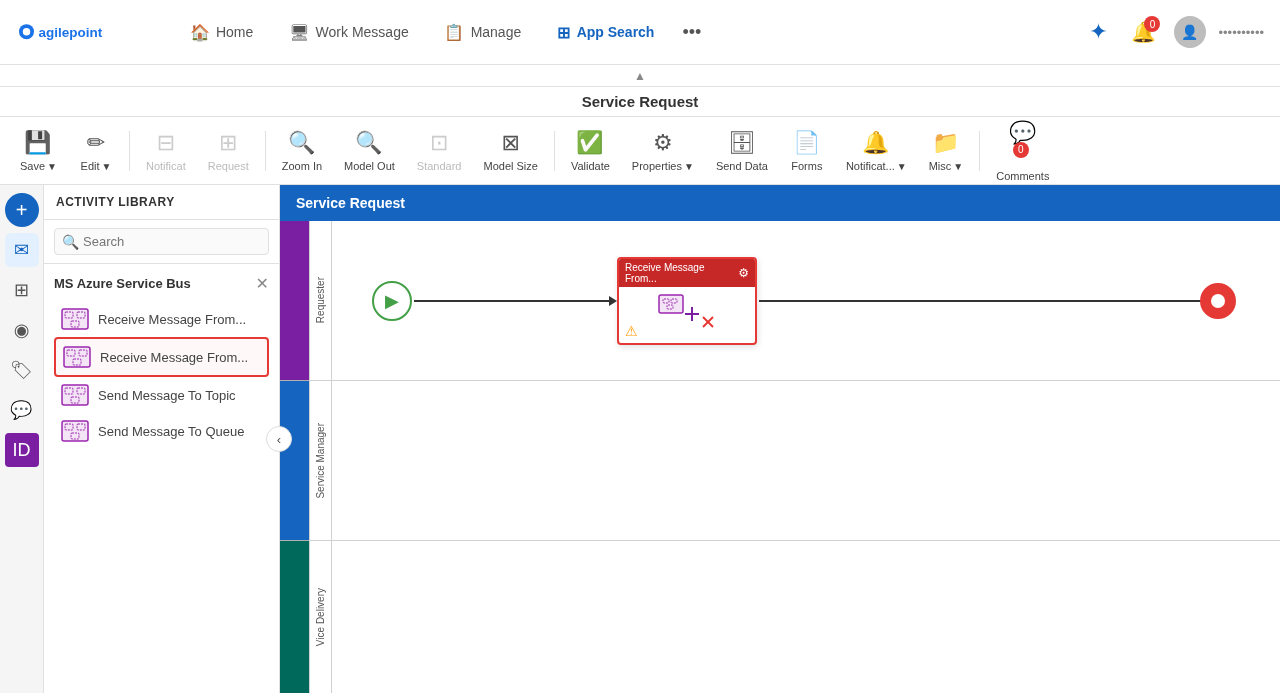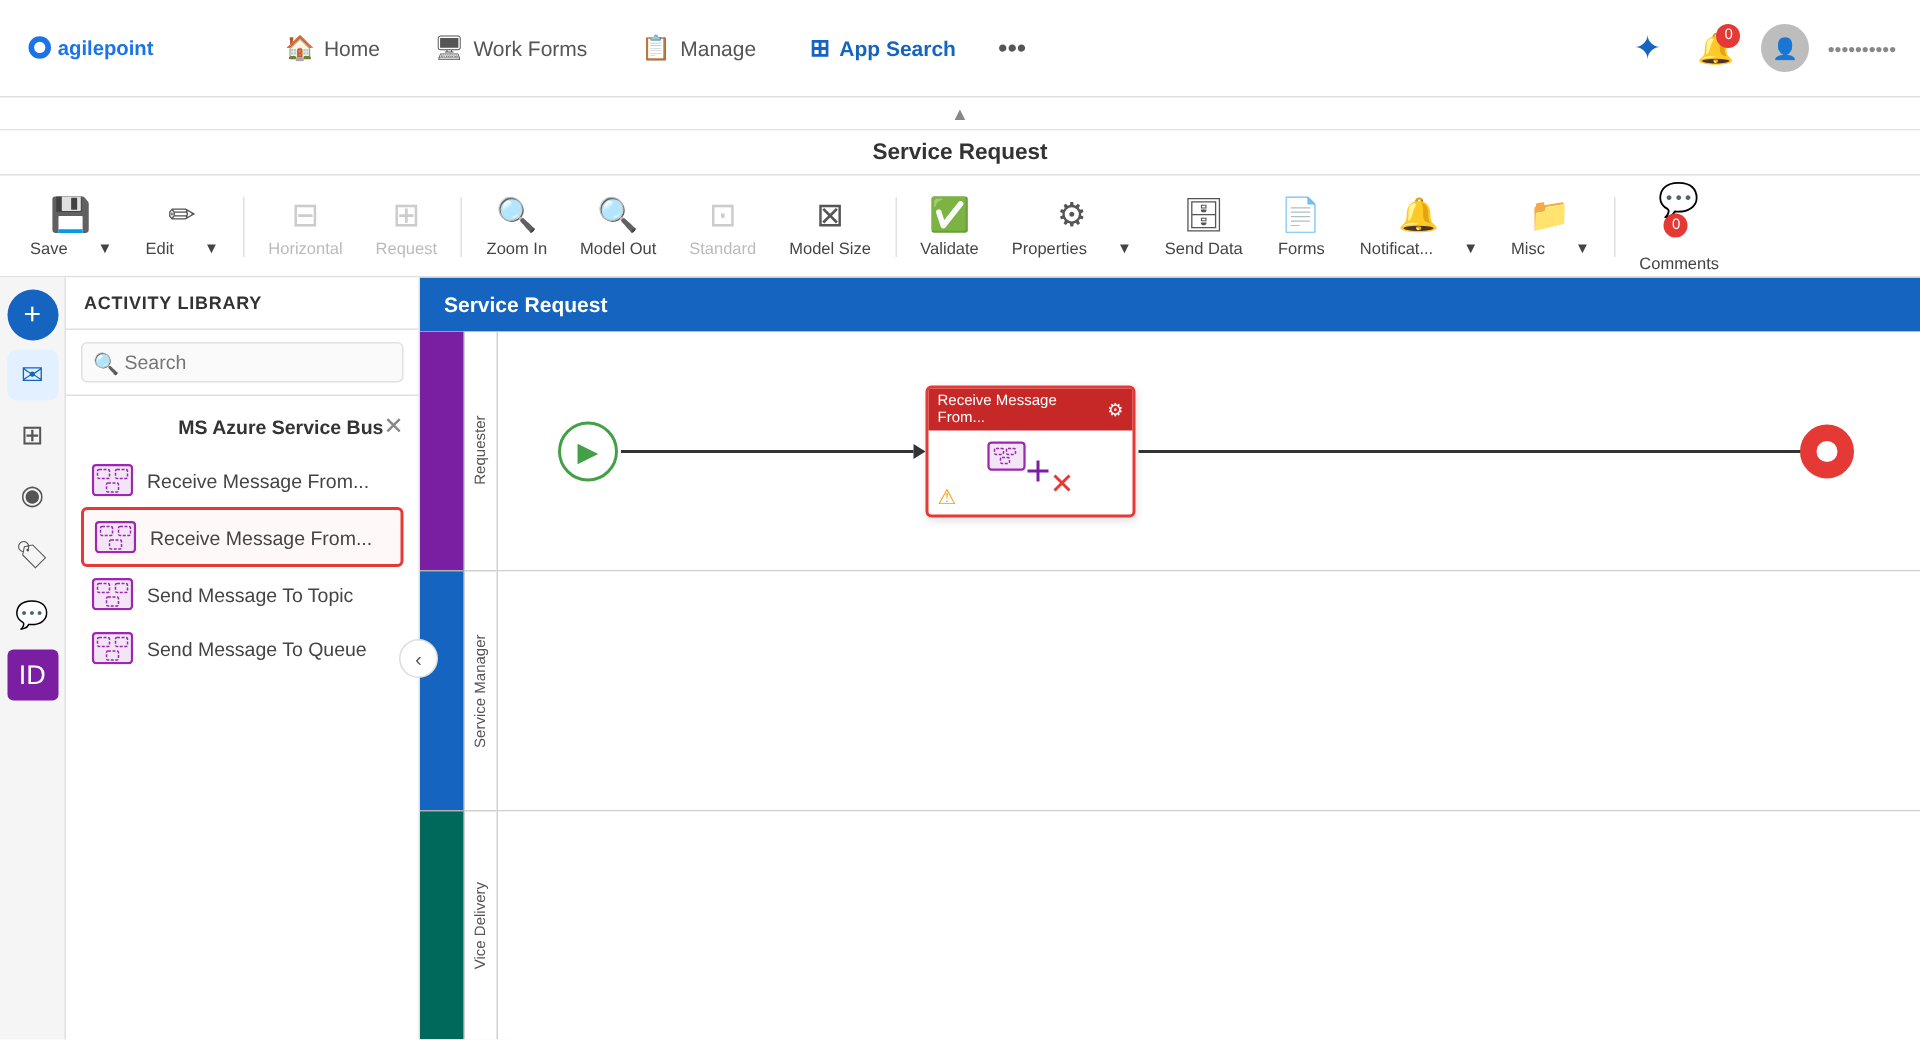--- a/index.html
+++ b/index.html
@@ -46,21 +46,21 @@
       display: flex; align-items: center; gap: 2px;
       background: #fff; border-bottom: 1px solid #e0e0e0;
       padding: 6px 10px; height: 68px; overflow-x: auto;
     }
     .tb-btn {
       display: flex; flex-direction: column; align-items: center; justify-content: center;
       padding: 4px 10px; border: none; background: none; cursor: pointer;
       color: #444; font-size: 11px; gap: 4px; border-radius: 4px; min-width: 54px;
     }
     .tb-btn.disabled { color: #bbb; cursor: default; }
-    .tb-btn-label { display: flex; align-items: flex-start; gap: 20px; }
+    .tb-btn-label { display: flex; align-items: flex-end; gap: 2px; }
     .tb-sep { width: 1px; height: 40px; background: #e0e0e0; margin: 0 4px; }
     .badge-red { background: #e53935; color: #fff; border-radius: 50%; width: 16px; height: 16px; font-size: 10px; display: inline-flex; align-items: center; justify-content: center; position: relative; top: -8px; right: 2px; }
 
     
     .main-area { display: flex; height: calc(693px - 65px - 22px - 30px - 68px); }
 
     
     .sidebar {
       width: 280px; min-width: 280px; background: #fff;
       border-right: 1px solid #e0e0e0; display: flex; flex-direction: column;
@@ -89,21 +89,21 @@
     .sidebar-search input {
       width: 100%; border: 1px solid #e0e0e0; border-radius: 4px;
       padding: 5px 10px 5px 28px; font-size: 13px; background: #fafafa;
       outline: none;
     }
     .search-wrap { position: relative; }
     .search-wrap .s-icon { position: absolute; left: 8px; top: 50%; transform: translateY(-50%); color: #aaa; font-size: 14px; }
     .lib-section { padding: 6px 10px; }
     .lib-title {
       font-size: 13px; font-weight: 600; color: #333;
-      display: flex; align-items: center; justify-content: flex-end;
+      display: flex; align-items: center; justify-content: space-between;
       padding: 4px 0 8px 0;
     }
     .lib-item {
       display: flex; align-items: center; gap: 8px;
       padding: 6px 6px; border-radius: 4px; cursor: pointer; font-size: 13px; color: #444;
     }
     .lib-item.selected { border: 2px solid #e53935; background: #fff8f8; border-radius: 4px; }
     .lib-item-icon { width: 30px; height: 24px; display: flex; align-items: center; justify-content: center; }
     .lib-item-icon svg { width: 28px; height: 22px; }
     .collapse-btn {
@@ -170,21 +170,21 @@
       <text x="30" y="29" font-family="Arial" font-size="18" font-weight="bold" fill="#1a73e8">agilepoint</text>
     </svg>
   </div>
   <div class="nav-items">
     <a class="nav-item">
       <span class="nav-icon">🏠</span>
       <span>Home</span>
     </a>
     <a class="nav-item">
       <span class="nav-icon">🖥</span>
-      <span>Work Forms</span>
+      <span>Work Message</span>
     </a>
     <a class="nav-item">
       <span class="nav-icon">📋</span>
       <span>Manage</span>
     </a>
     <a class="nav-item active">
       <span class="nav-icon" style="color:#1565c0;">⊞</span>
       <span style="color:#1565c0;">App Search</span>
     </a>
     <button class="nav-btn" style="font-size:18px;color:#555;border-radius:4px;">
@@ -221,21 +221,21 @@
   <button class="tb-btn">
     <span style="font-size:22px;color:#555;">✏</span>
     <span class="tb-btn-label">
       <span>Edit</span>
       <span style="font-size:10px;">▼</span>
     </span>
   </button>
   <div class="tb-sep"></div>
   <button class="tb-btn disabled">
     <span style="font-size:22px;color:#ccc;">⊟</span>
-    <span>Horizontal</span>
+    <span>Notificat</span>
   </button>
   <button class="tb-btn disabled">
     <span style="font-size:22px;color:#ccc;">⊞</span>
     <span>Request</span>
   </button>
   <div class="tb-sep"></div>
   <button class="tb-btn">
     <span style="font-size:22px;color:#555;">🔍</span>
     <span>Zoom In</span>
   </button>

